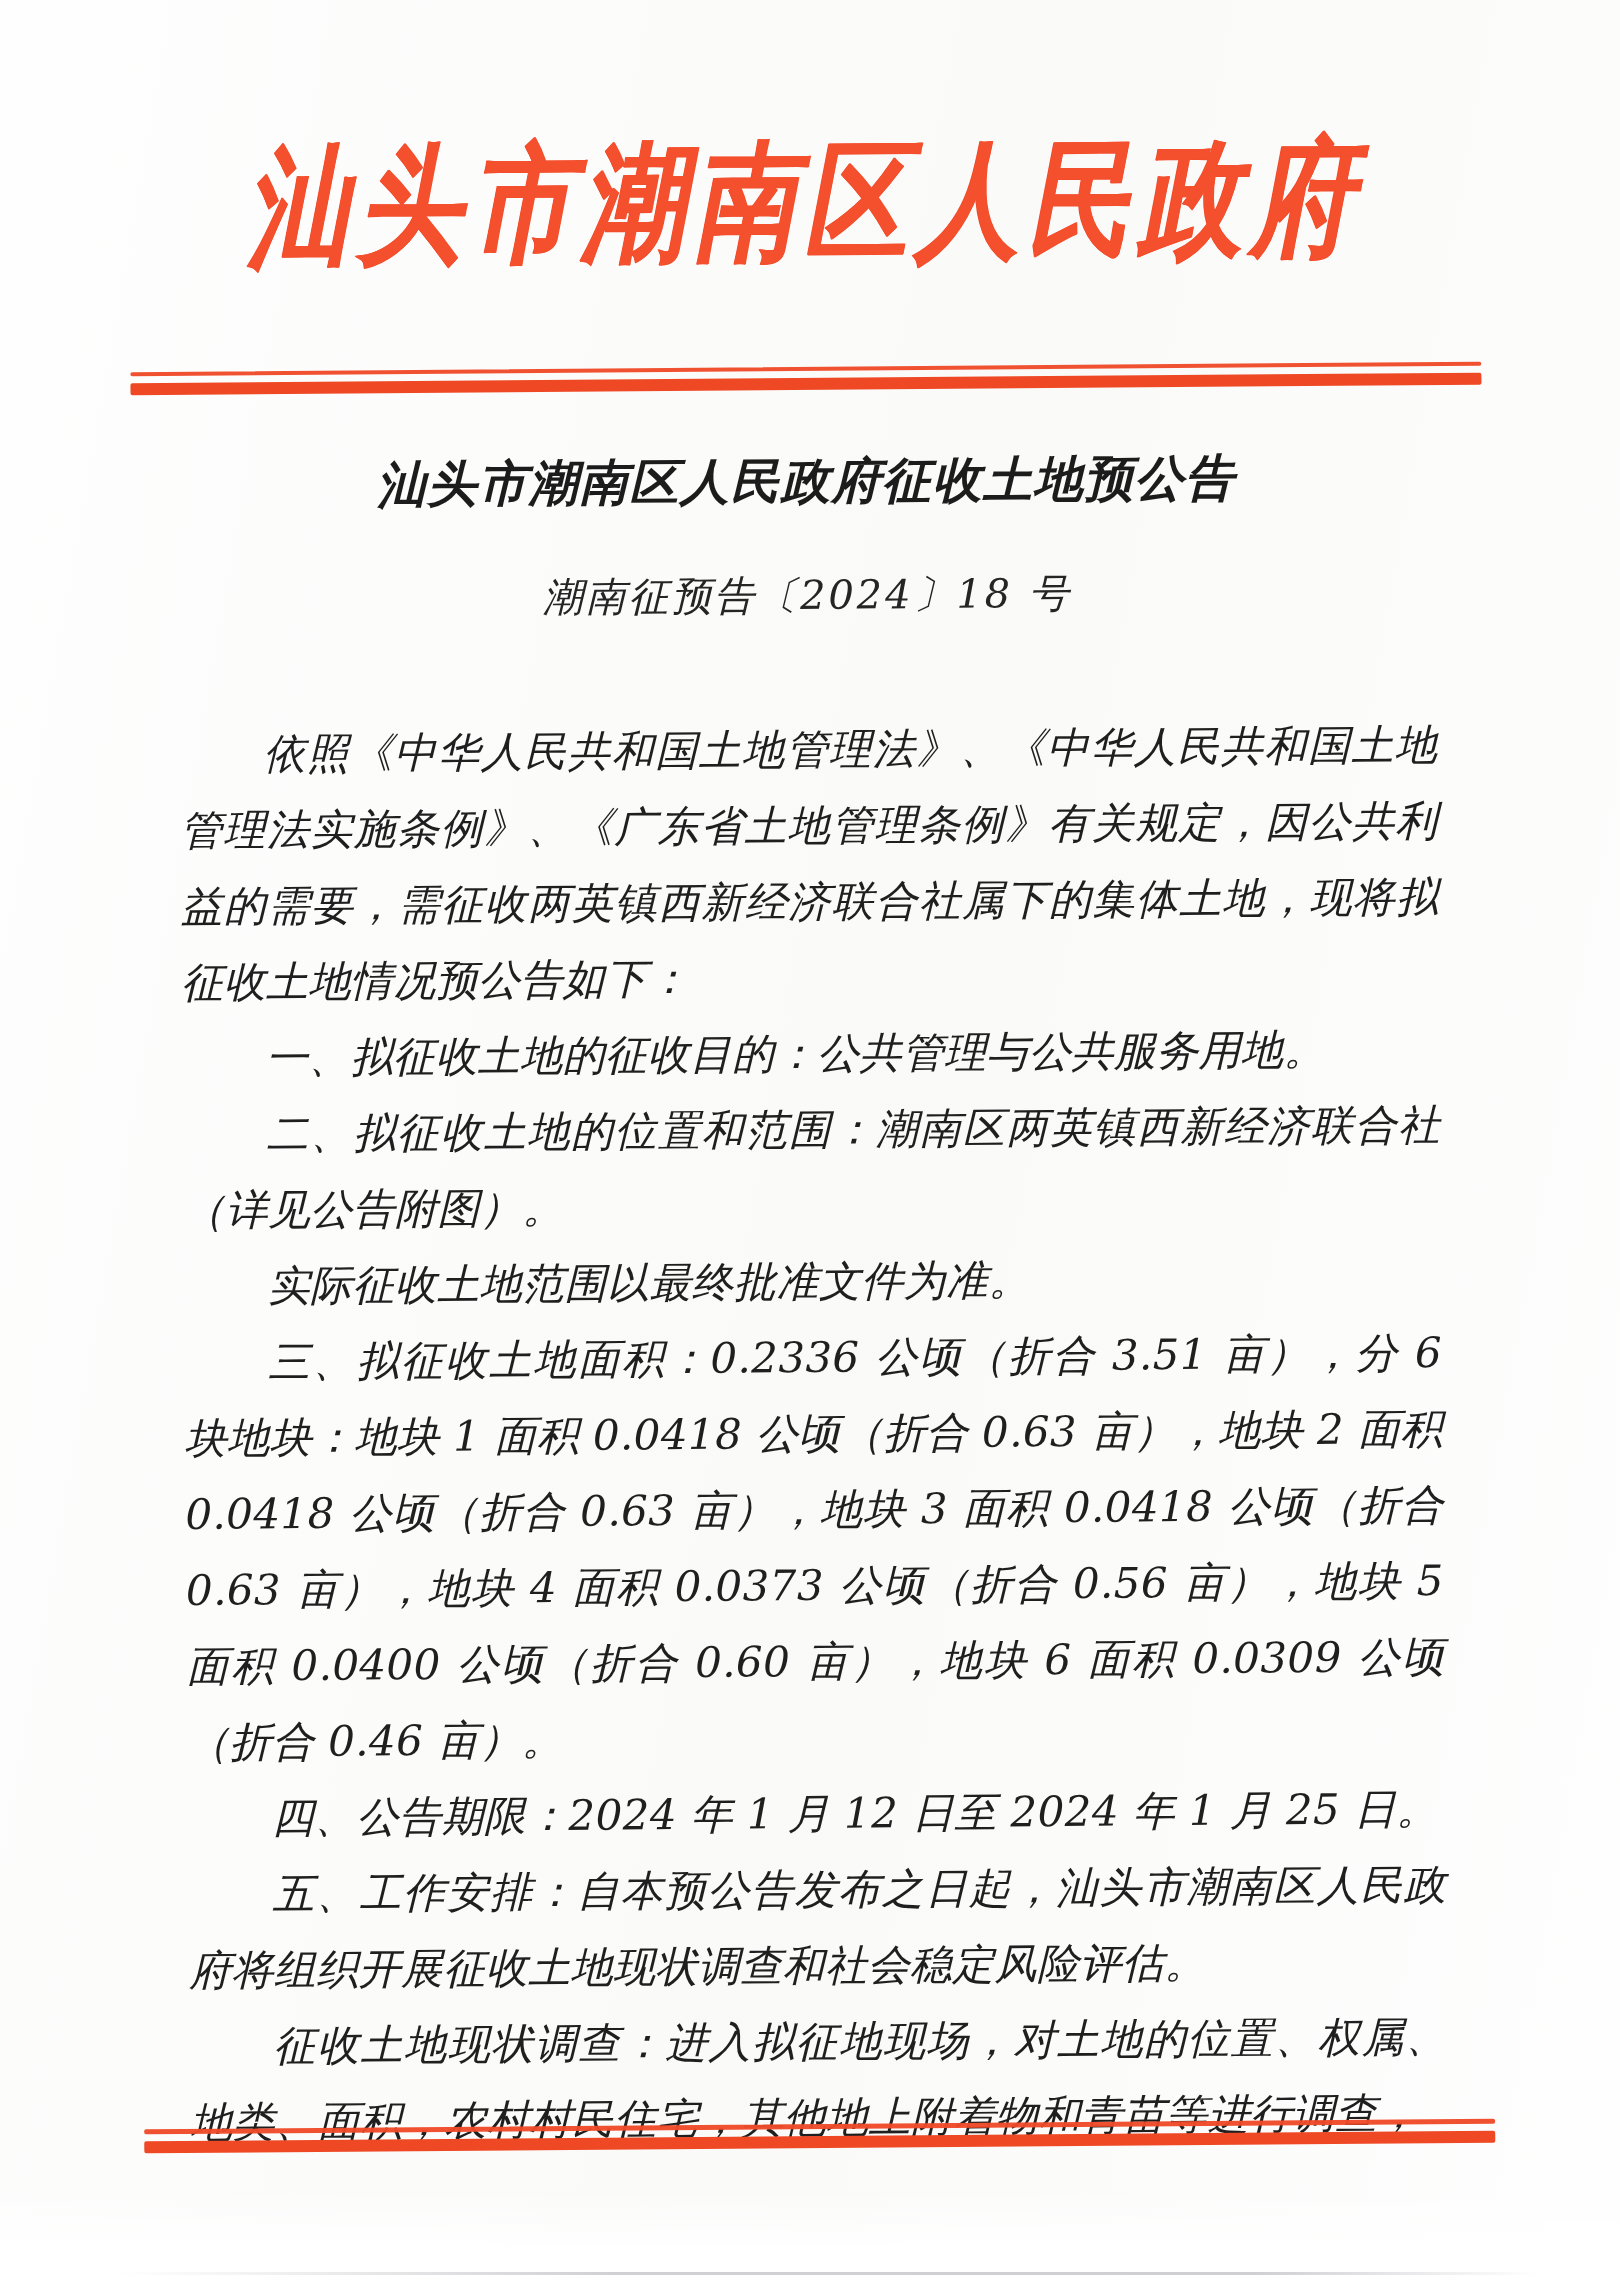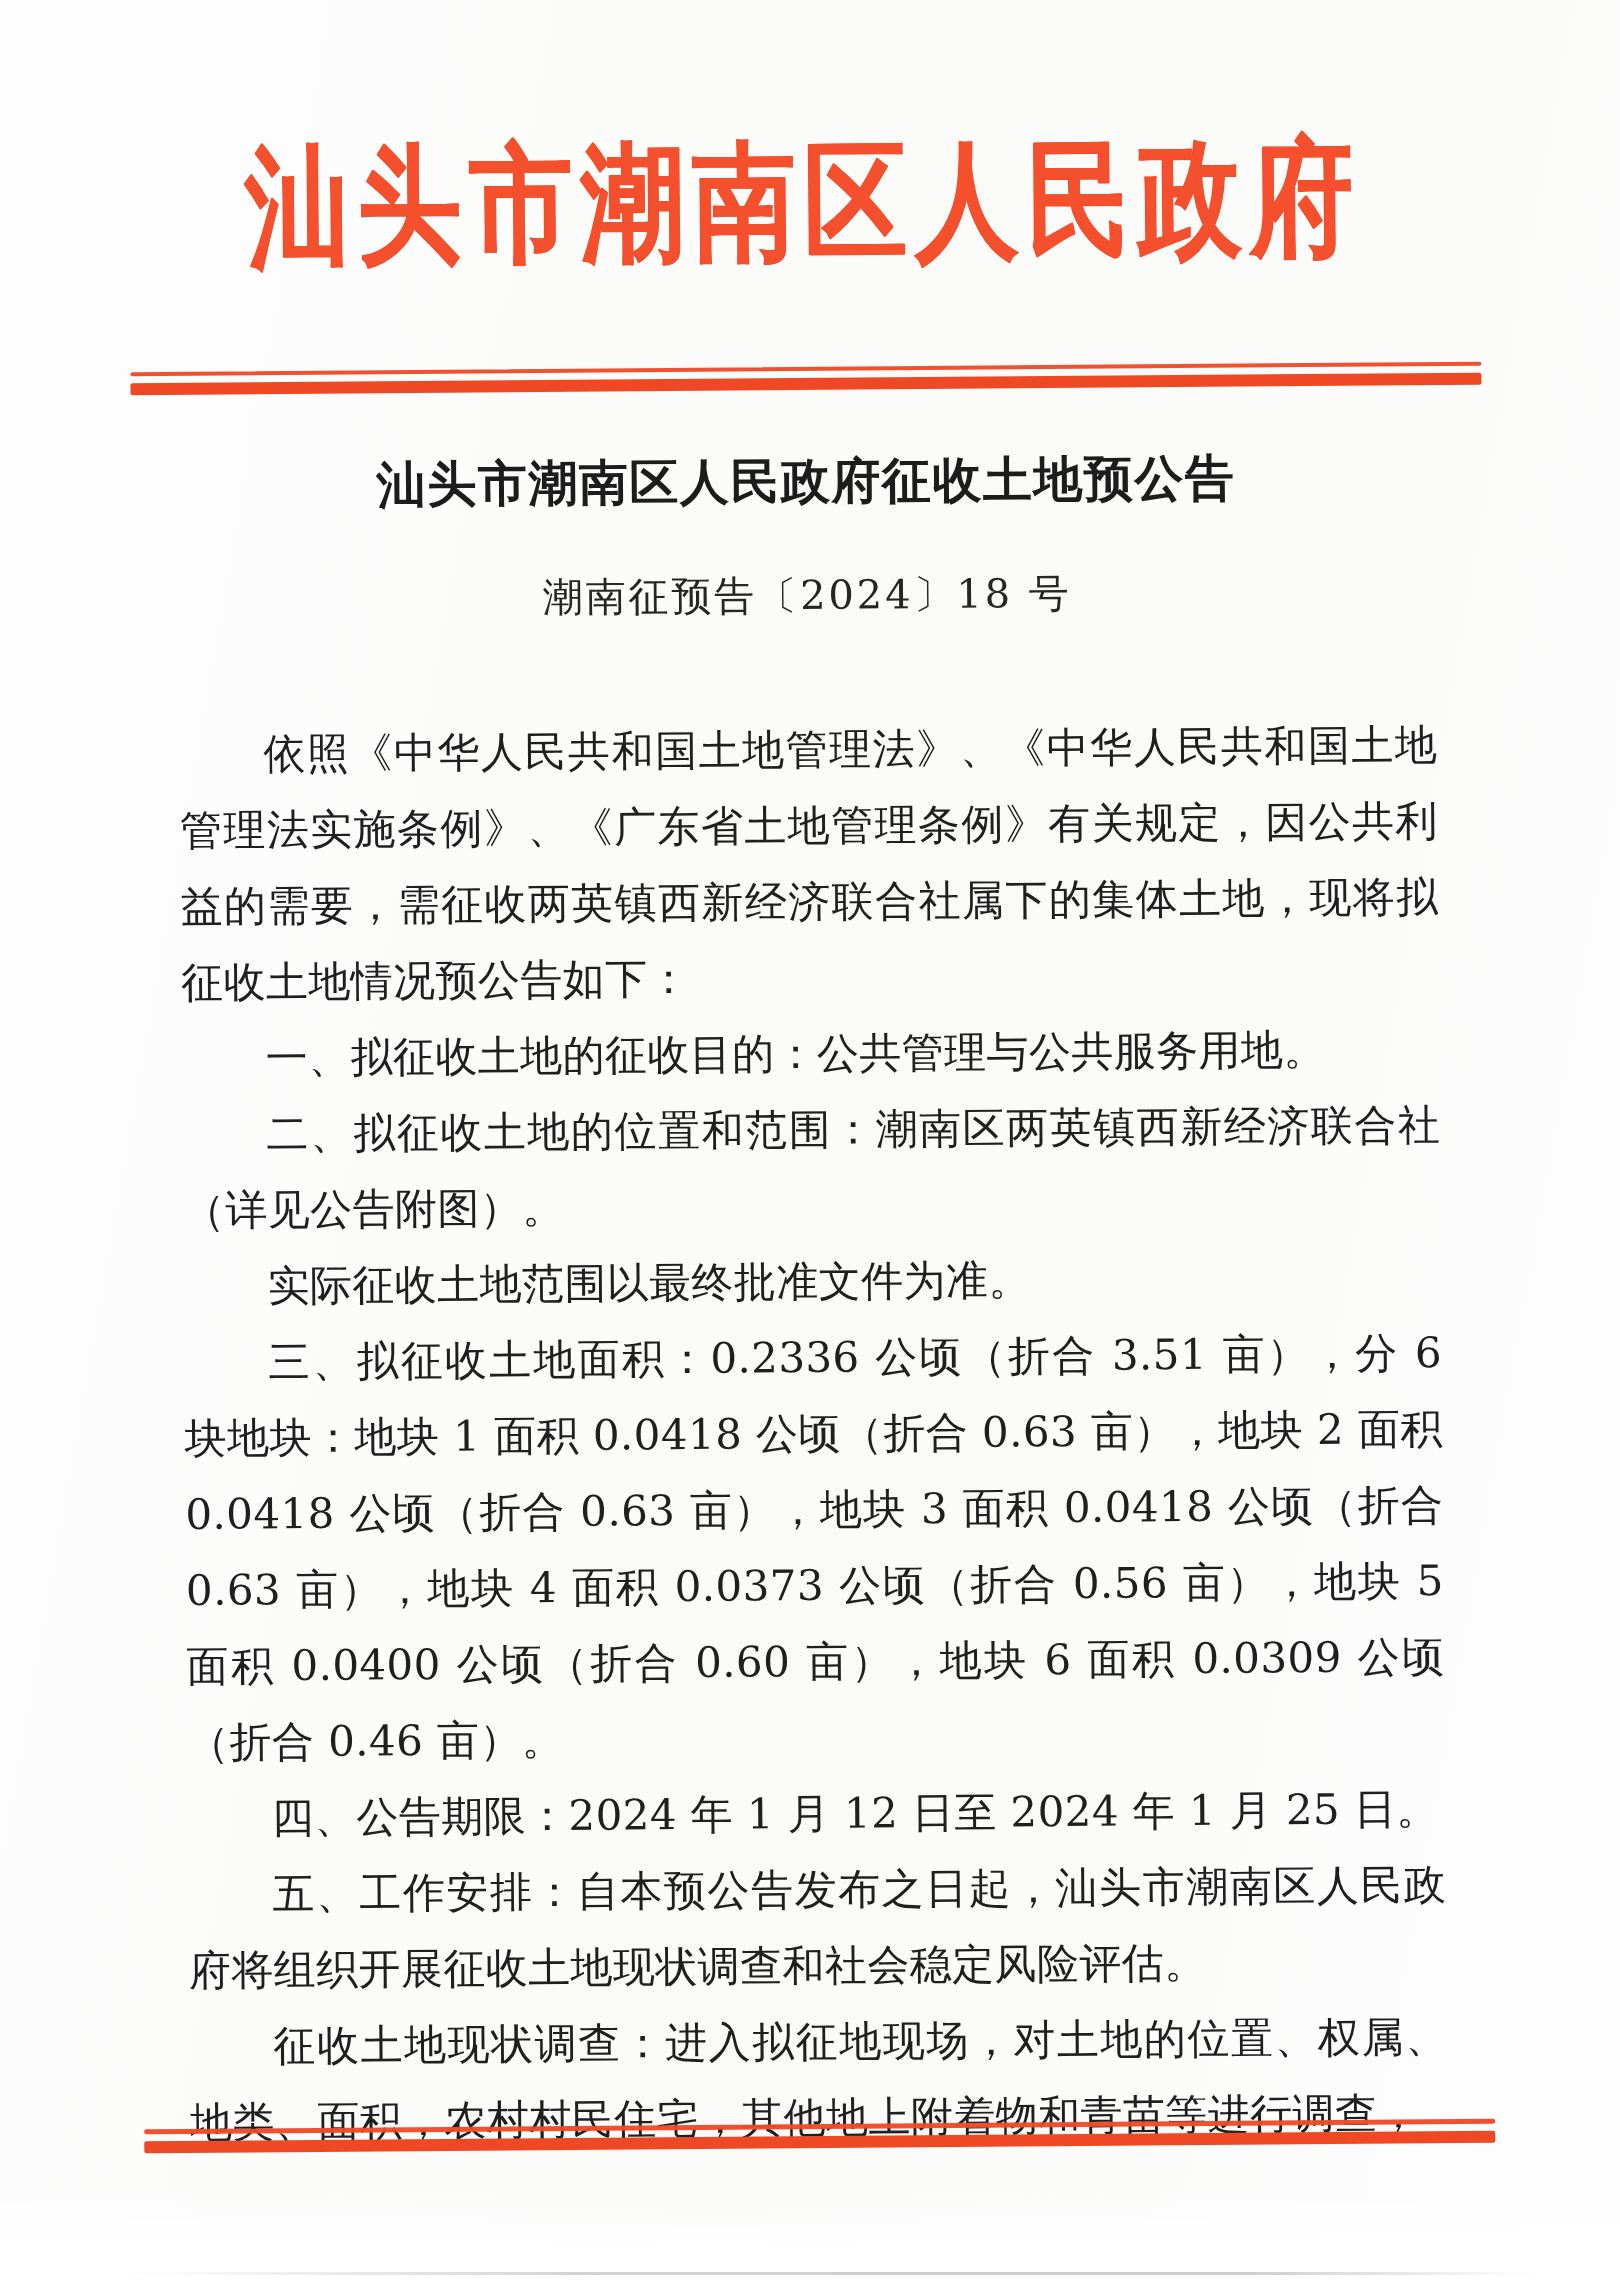--- a/index.html
+++ b/index.html
@@ -14,20 +14,21 @@
     overflow: hidden;
     font-family: "DejaVu Serif", "Liberation Serif", serif;
     -webkit-font-smoothing: antialiased;
   }
 
   
   #page {
     position: absolute;
     inset: 0;
     background: #fefefe;
+    font-style: italic;
   }
 
   
   #paper-tint {
     position: absolute;
     inset: 0;
     background:
       linear-gradient(100deg, rgba(250,250,250,0) 0%, rgba(246,246,244,0.55) 55%, rgba(255,255,255,0) 100%);
     pointer-events: none;
   }

